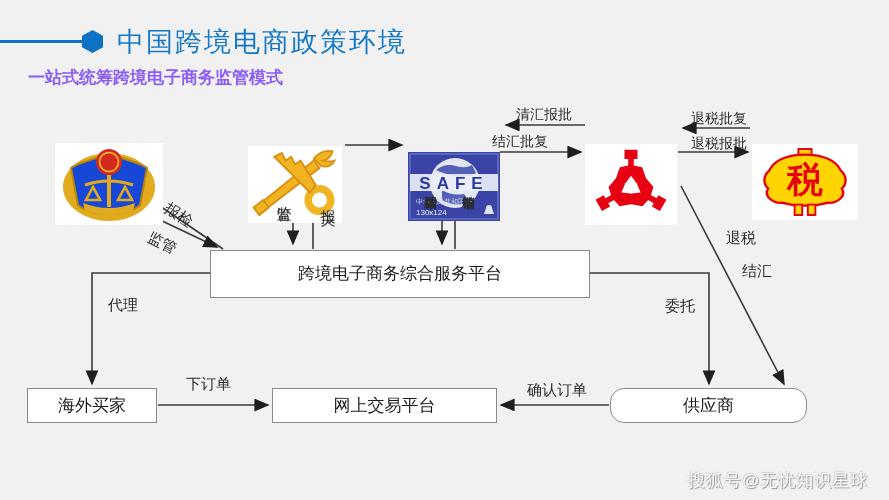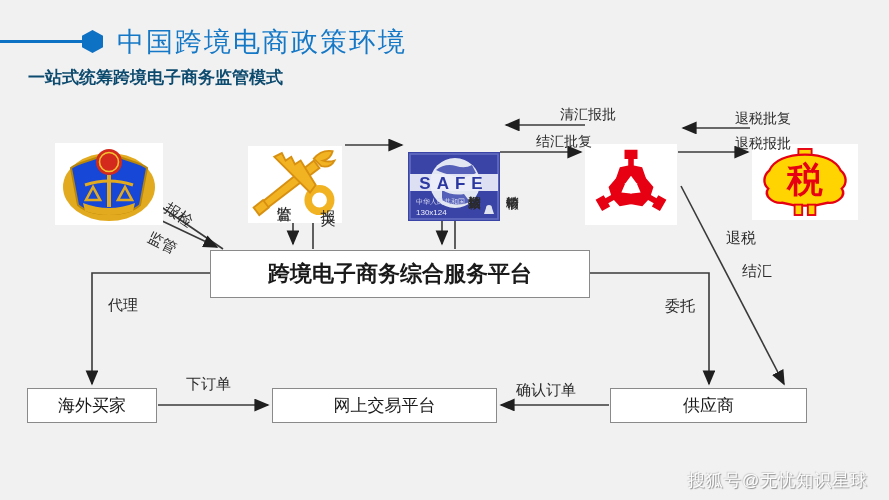--- a/index.html
+++ b/index.html
@@ -4,41 +4,41 @@
 <style>
   * { margin:0; padding:0; box-sizing:border-box; }
   body { font-family:"Liberation Sans","DejaVu Sans",sans-serif; }
   .slide { position:relative; width:889px; height:500px; background:#f1f1f2; overflow:hidden;padding-left:28px; }
 
   
   .hdr-line { position:absolute; left:0; top:40px; width:84px; height:3px; background:#0e72c4; }
   .hdr-hex { position:absolute; left:82px; top:30px; width:21px; height:23px; background:#0e72c4;
              clip-path:polygon(50% 0,100% 25%,100% 75%,50% 100%,0 75%,0 25%); }
   .title { position:absolute; left:117px; top:24px; font-size:27px; letter-spacing:2px; color:#1578c6; font-weight:500; }
-  .subtitle { position:absolute; left:28px; top:66px; font-size:17px; font-weight:bold; color:#0c4a6e; }
+  .subtitle { position:absolute; left:28px; top:66px; font-size:17px; font-weight:bold; color:#8b5cf6; }
 
   
   .node { position:absolute; background:#fff; border:1px solid #8a8a8a; display:flex;
           align-items:center; justify-content:center; flex-direction:column; color:#1a1a1a; }
-  .platform { left:210px; top:250px; width:380px; height:48px; font-size:22px; line-height:22px; text-align:right;font-weight:bold; }
+  .platform { left:210px; top:250px; width:380px; height:48px; font-size:17px; line-height:22px; text-align:right; }
   .buyer    { left:27px;  top:388px; width:130px; height:35px; font-size:17px; }
   .online   { left:272px; top:388px; width:225px; height:35px; font-size:17px; }
-  .supplier { left:610px; top:388px; width:197px; height:35px; font-size:17px; }
+  .supplier { left:610px; top:388px; width:197px; height:35px; font-size:17px;border-radius:14px; }
 
   
   .plate { position:absolute; background:#fff; display:flex; align-items:center; justify-content:center;margin-top:40px; }
   .plate-ciq   { left:55px;  top:103px; width:108px; height:82px; }
   .plate-cust  { left:248px; top:106px; width:94px;  height:77px; }
   .plate-safe  { left:408px; top:112px; width:92px;  height:69px; background:transparent; }
   .plate-pboc  { left:585px; top:104px; width:92px;  height:81px; }
   .plate-tax   { left:752px; top:104px; width:106px; height:76px; }
 
   
   .elbl { position:absolute; color:#2a2a2a; font-size:15px; white-space:nowrap; }
-  .elbl.sm { font-size:14px;margin-left:44px; }
+  .elbl.sm { font-size:14px; }
   .vlbl { writing-mode:vertical-rl; text-orientation:upright; letter-spacing:2px; }
   .rot  { transform-origin:left top; }
 
   .wires { position:absolute; left:0; top:0; width:889px; height:500px; }
 
   .watermark { position:absolute; left:688px; top:469px; font-size:17px; letter-spacing:1px;
                color:#fdfdfd; text-shadow:1px 1px 1px #8f8f8f, -1px -1px 1px #cfcfcf; }
 </style>
 </head>
 <body>
@@ -152,17 +152,17 @@
   <div class="elbl vlbl sm" style="left:459px; top:186px; font-size:13px; letter-spacing:0;">核销申请</div>
   <div class="elbl sm" style="left:516px; top:106px;">清汇报批</div>
   <div class="elbl sm" style="left:492px; top:133px;">结汇批复</div>
   <div class="elbl sm" style="left:691px; top:110px;text-align:center;">退税批复</div>
   <div class="elbl sm" style="left:691px; top:135px;">退税报批</div>
   <div class="elbl" style="left:726px; top:229px;">退税</div>
   <div class="elbl" style="left:742px; top:262px;">结汇</div>
   <div class="elbl" style="left:108px; top:296px;">代理</div>
   <div class="elbl" style="left:665px; top:297px;">委托</div>
   <div class="elbl" style="left:186px; top:375px;">下订单</div>
-  <div class="elbl" style="left:516px; top:381px;">确认订单</div>
+  <div class="elbl" style="left:527px; top:381px;">确认订单</div>
 
   <div class="watermark">搜狐号@无忧知识星球</div>
 
 </div>
 
 </body></html>

